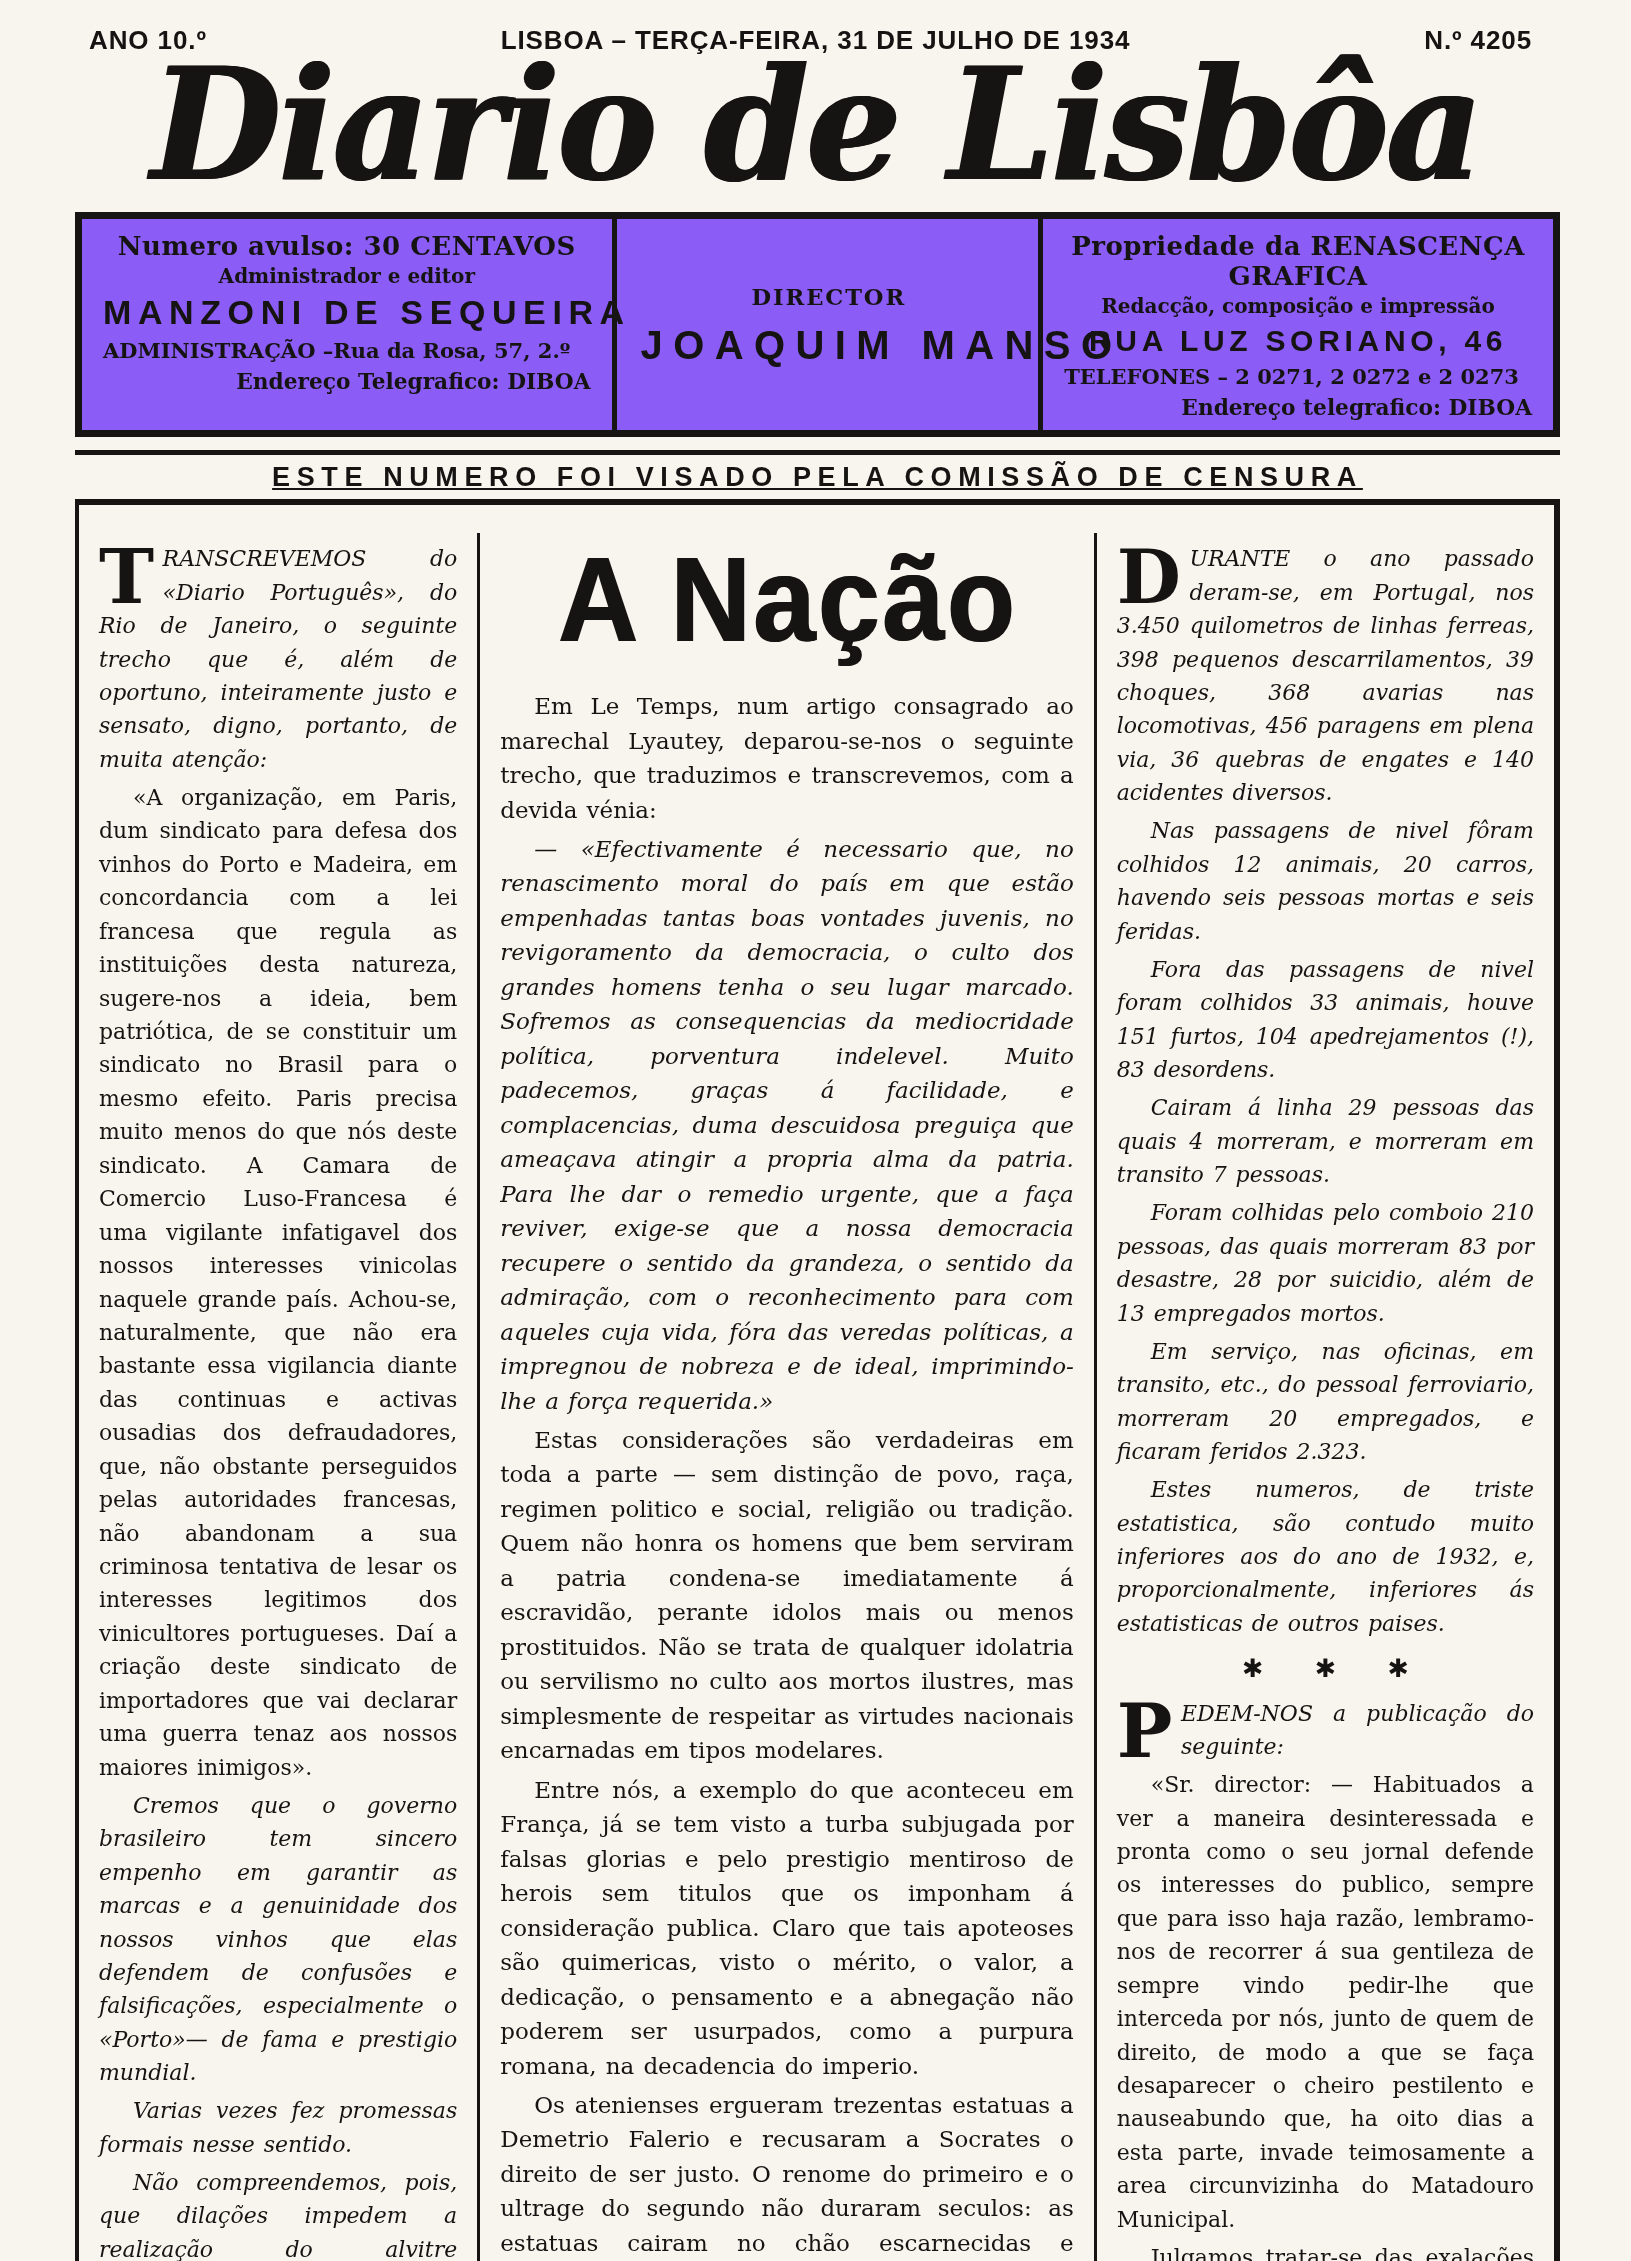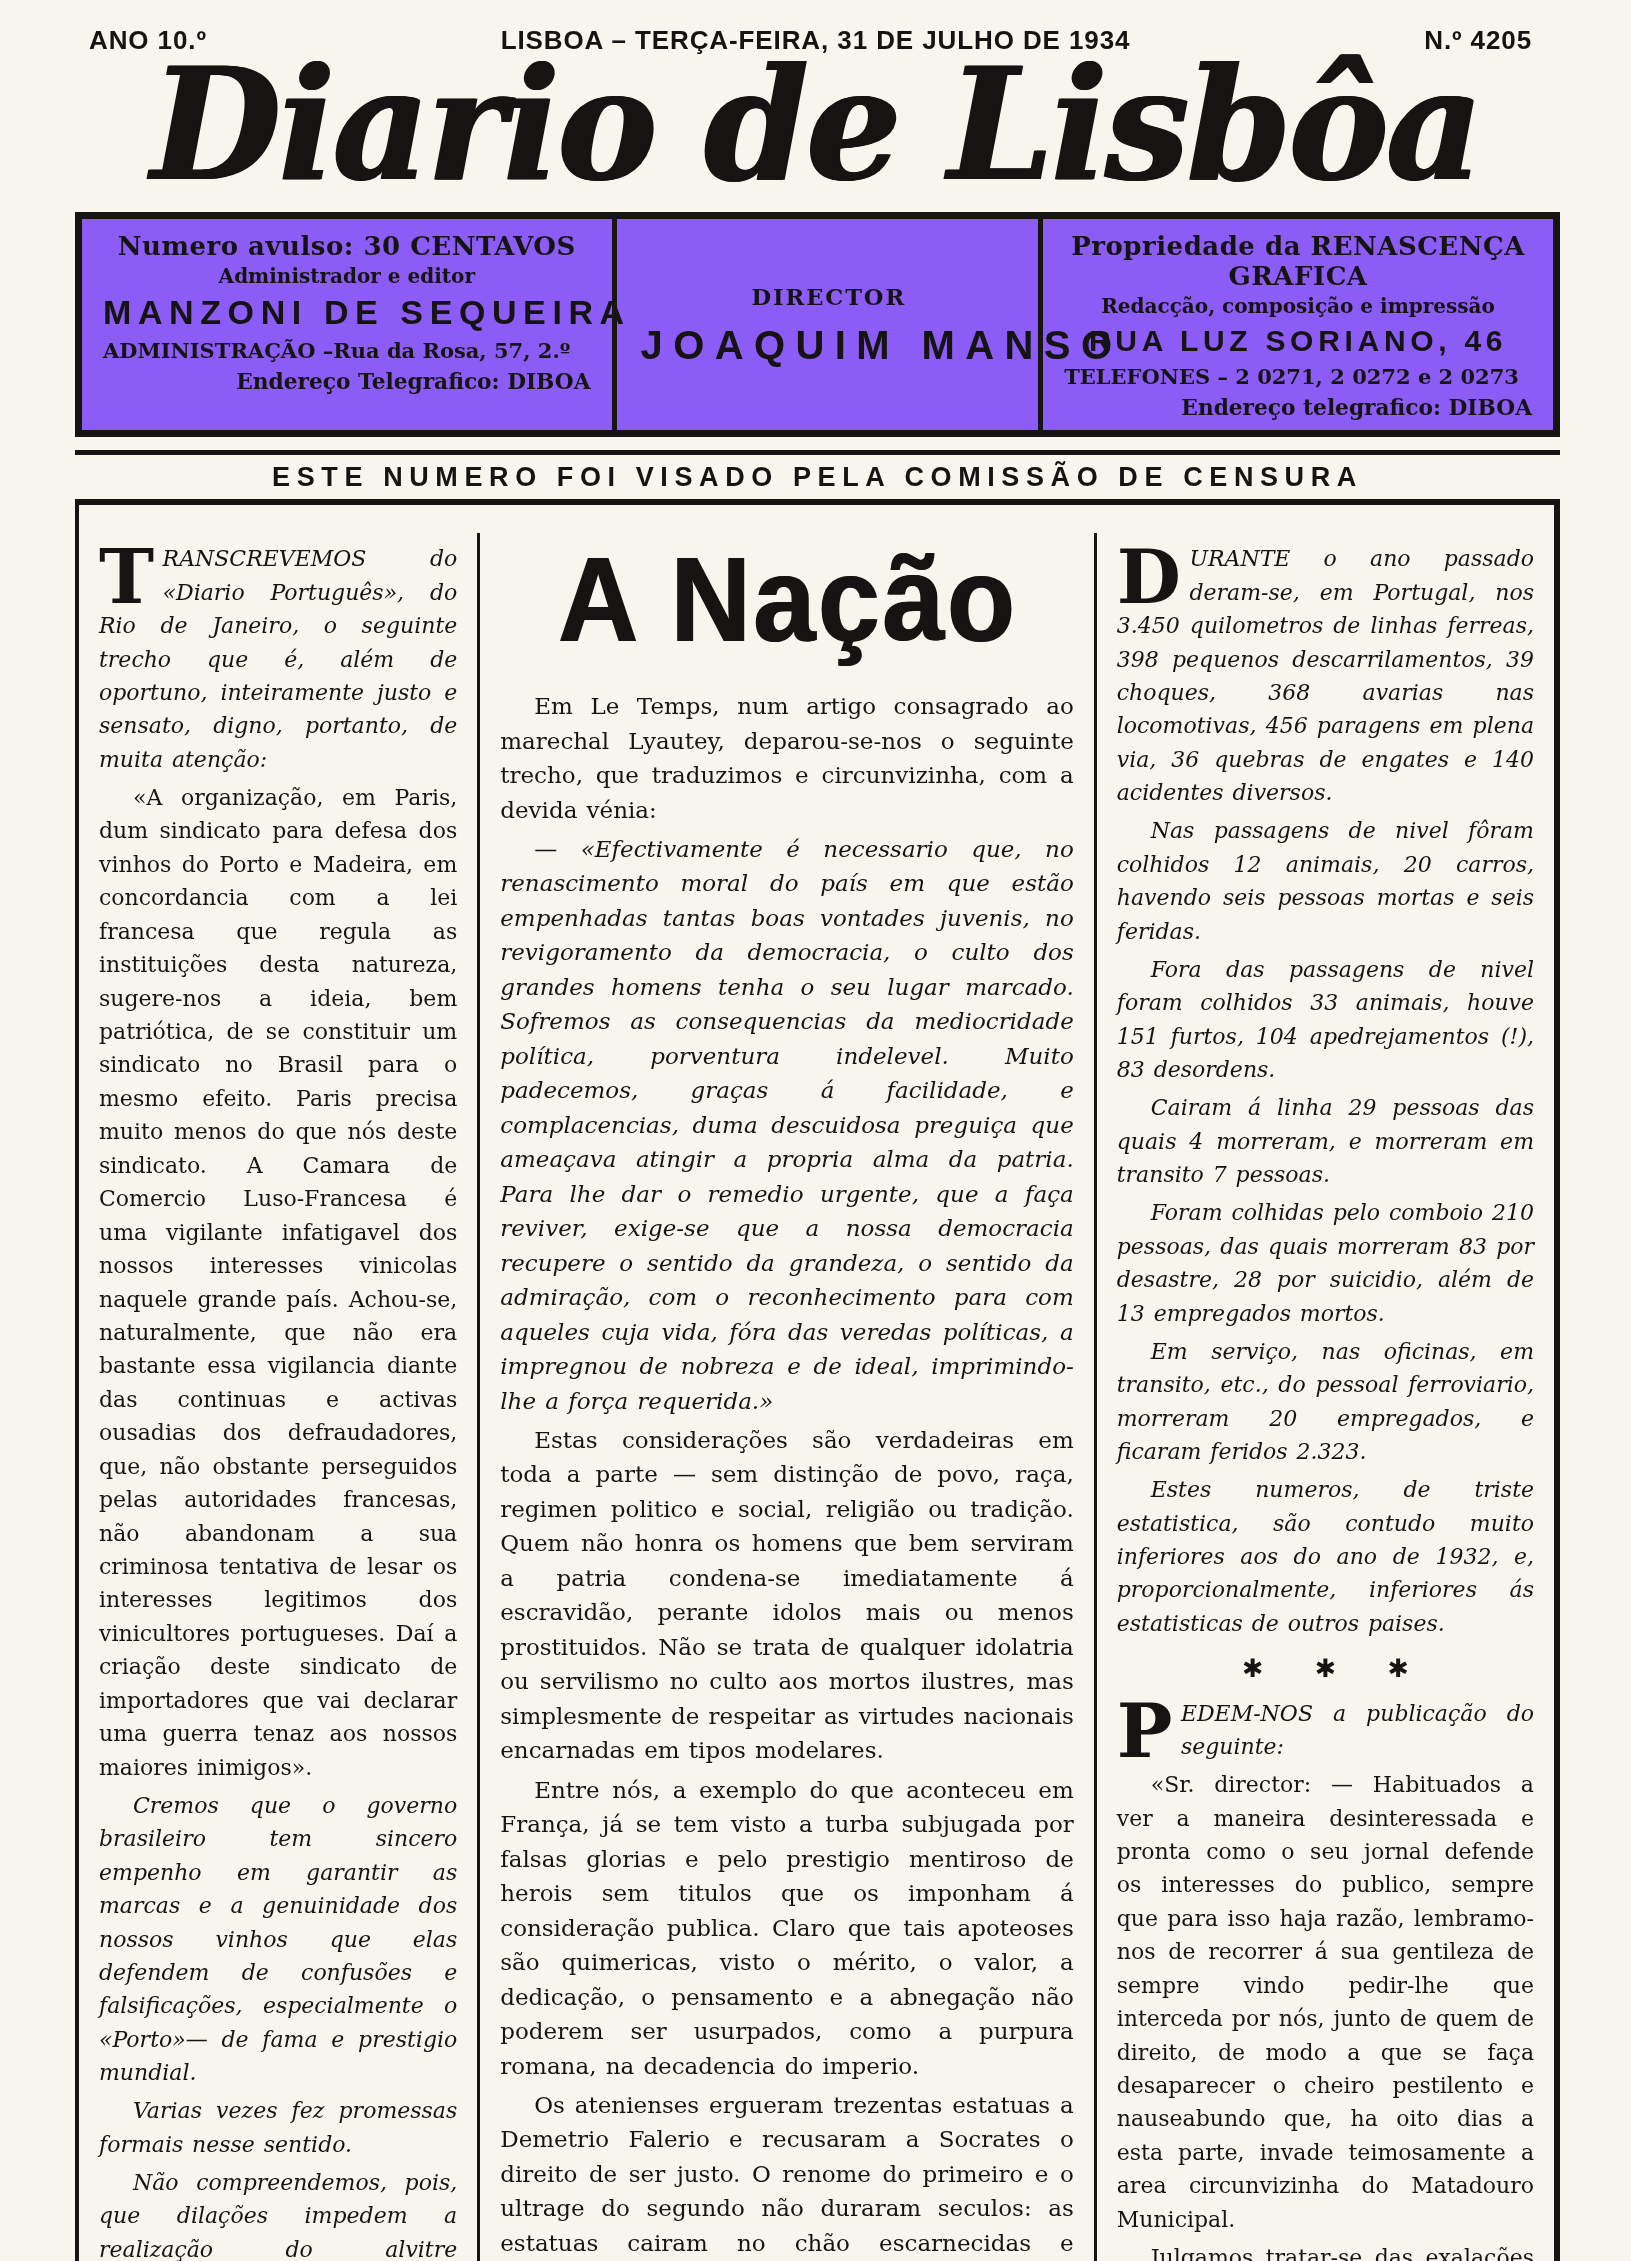--- a/index.html
+++ b/index.html
@@ -77,20 +77,21 @@
     margin:12.2px 71px 0 75px;
     border-top:5.7px solid #171513;
     border-bottom:6.6px solid #171513;
     padding:7.5px 0 5.7px;
     text-align:center;
     font-family:"Liberation Sans", sans-serif;
     font-weight:bold;
     font-size:27px;
     letter-spacing:6.6px;
     white-space:nowrap;
+    text-decoration:underline;
   }
   
   .content{
     margin:0 71px 28px 75px;
     border-left:4.7px solid #171513;
     border-right:6.6px solid #171513;
     border-bottom:7.5px solid #171513;
     display:flex;
     align-items:stretch;
     min-height:1723px;
@@ -181,21 +182,21 @@
     <div class="col col-left">
         <p class="para italic lead"><span class="dropcap">T</span>RANSCREVEMOS do «Diario Português», do Rio de Janeiro, o seguinte trecho que é, além de oportuno, inteiramente justo e sensato, digno, portanto, de muita atenção:</p>
         <p class="para">«A organização, em Paris, dum sindicato para defesa dos vinhos do Porto e Madeira, em concordancia com a lei francesa que regula as instituições desta natureza, sugere-nos a ideia, bem patriótica, de se constituir um sindicato no Brasil para o mesmo efeito. Paris precisa muito menos do que nós deste sindicato. A Camara de Comercio Luso-Francesa é uma vigilante infatigavel dos nossos interesses vinicolas naquele grande país. Achou-se, naturalmente, que não era bastante essa vigilancia diante das continuas e activas ousadias dos defraudadores, que, não obstante perseguidos pelas autoridades francesas, não abandonam a sua criminosa tentativa de lesar os interesses legitimos dos vinicultores portugueses. Daí a criação deste sindicato de importadores que vai declarar uma guerra tenaz aos nossos maiores inimigos».</p>
         <p class="para italic">Cremos que o governo brasileiro tem sincero empenho em garantir as marcas e a genuinidade dos nossos vinhos que elas defendem de confusões e falsificações, especialmente o «Porto»— de fama e prestigio mundial.</p>
         <p class="para italic">Varias vezes fez promessas formais nesse sentido.</p>
         <p class="para italic">Não compreendemos, pois, que dilações impedem a realização do alvitre apresentado pelo nosso estimado «Diario Português».</p>
       </div>
     <div class="col col-main">
       <div class="article-title">A Nação</div>
       <div>
-          <p class="para">Em Le Temps, num artigo consagrado ao marechal Lyautey, deparou-se-nos o seguinte trecho, que traduzimos e circunvizinha, com a devida vénia:</p>
+          <p class="para">Em Le Temps, num artigo consagrado ao marechal Lyautey, deparou-se-nos o seguinte trecho, que traduzimos e transcrevemos, com a devida vénia:</p>
           <p class="para italic">— «Efectivamente é necessario que, no renascimento moral do país em que estão empenhadas tantas boas vontades juvenis, no revigoramento da democracia, o culto dos grandes homens tenha o seu lugar marcado. Sofremos as consequencias da mediocridade política, porventura indelevel. Muito padecemos, graças á facilidade, e complacencias, duma descuidosa preguiça que ameaçava atingir a propria alma da patria. Para lhe dar o remedio urgente, que a faça reviver, exige-se que a nossa democracia recupere o sentido da grandeza, o sentido da admiração, com o reconhecimento para com aqueles cuja vida, fóra das veredas políticas, a impregnou de nobreza e de ideal, imprimindo-lhe a força requerida.»</p>
           <p class="para">Estas considerações são verdadeiras em toda a parte — sem distinção de povo, raça, regimen politico e social, religião ou tradição. Quem não honra os homens que bem serviram a patria condena-se imediatamente á escravidão, perante idolos mais ou menos prostituidos. Não se trata de qualquer idolatria ou servilismo no culto aos mortos ilustres, mas simplesmente de respeitar as virtudes nacionais encarnadas em tipos modelares.</p>
           <p class="para">Entre nós, a exemplo do que aconteceu em França, já se tem visto a turba subjugada por falsas glorias e pelo prestigio mentiroso de herois sem titulos que os imponham á consideração publica. Claro que tais apoteoses são quimericas, visto o mérito, o valor, a dedicação, o pensamento e a abnegação não poderem ser usurpados, como a purpura romana, na decadencia do imperio.</p>
           <p class="para">Os atenienses ergueram trezentas estatuas a Demetrio Falerio e recusaram a Socrates o direito de ser justo. O renome do primeiro e o ultrage do segundo não duraram seculos: as estatuas cairam no chão escarnecidas e abandonadas, mas a verdade, que é eterna e infatigavel, repôs a vitima do odio no seu pedestal imperecivel.</p>
         </div>
     </div>
     <div class="col col-right">
         <p class="para italic lead"><span class="dropcap">D</span>URANTE o ano passado deram-se, em Portugal, nos 3.450 quilometros de linhas ferreas, 398 pequenos descarrilamentos, 39 choques, 368 avarias nas locomotivas, 456 paragens em plena via, 36 quebras de engates e 140 acidentes diversos.</p>
         <p class="para italic">Nas passagens de nivel fôram colhidos 12 animais, 20 carros, havendo seis pessoas mortas e seis feridas.</p>
         <p class="para italic">Fora das passagens de nivel foram colhidos 33 animais, houve 151 furtos, 104 apedrejamentos (!), 83 desordens.</p>

